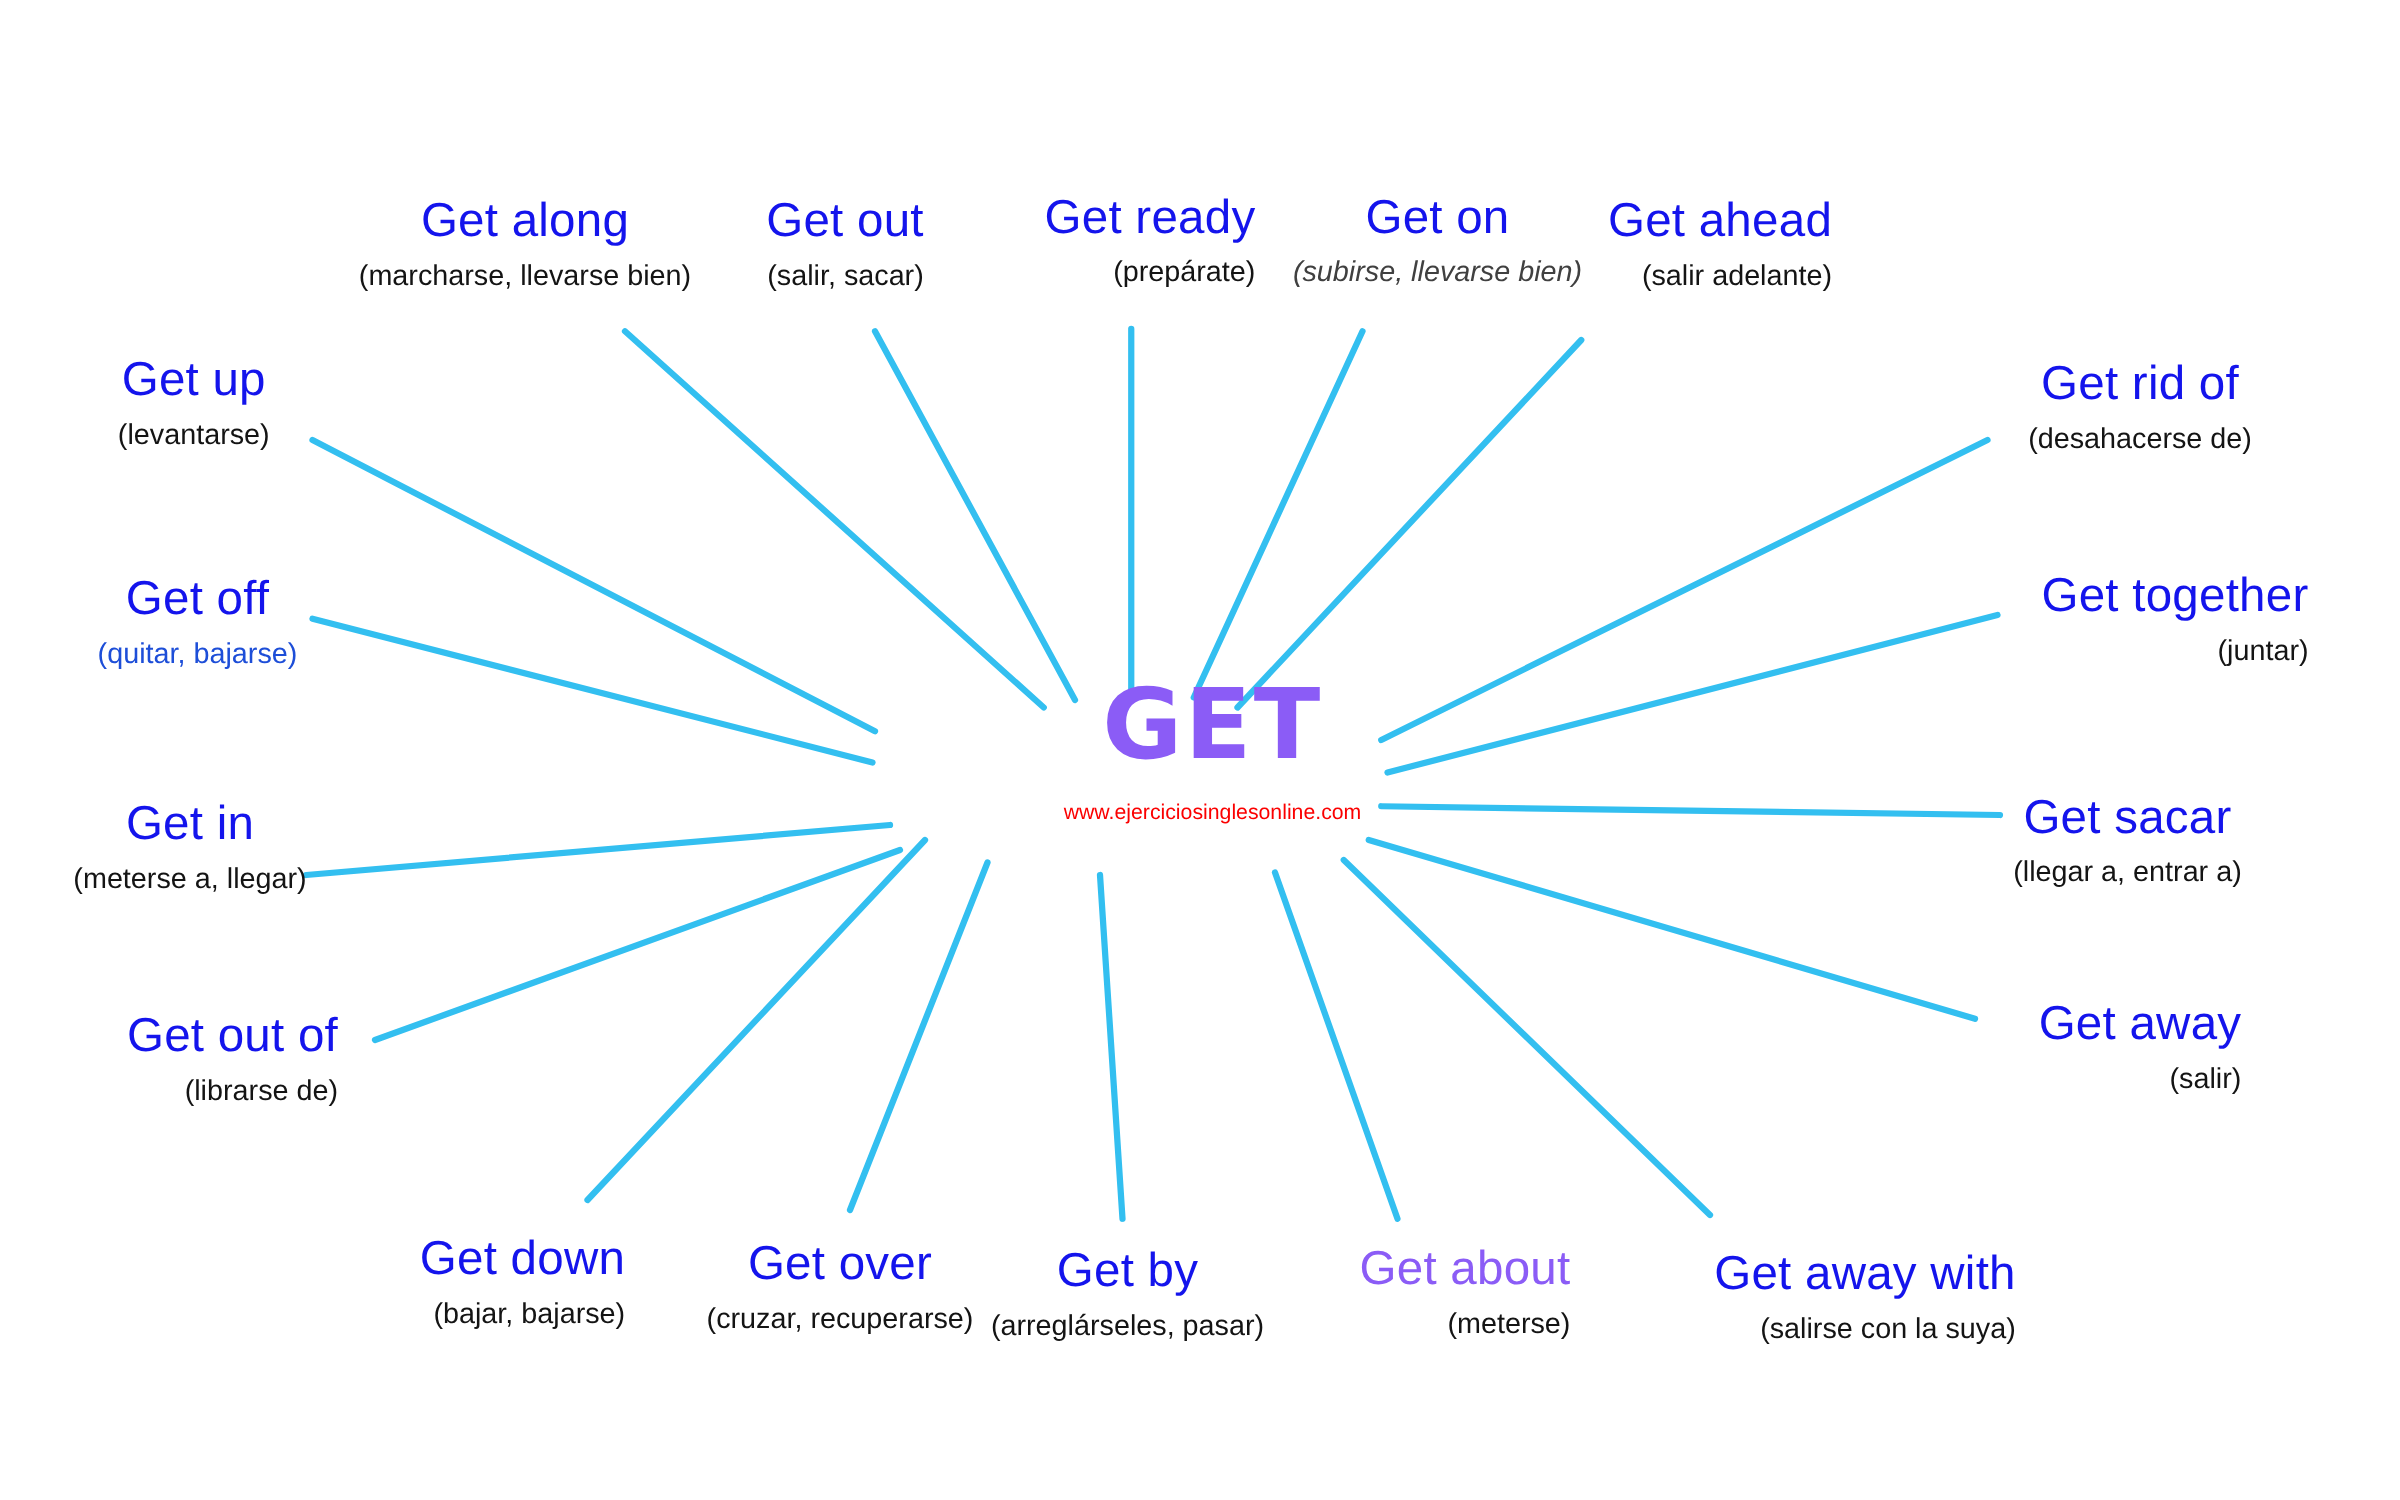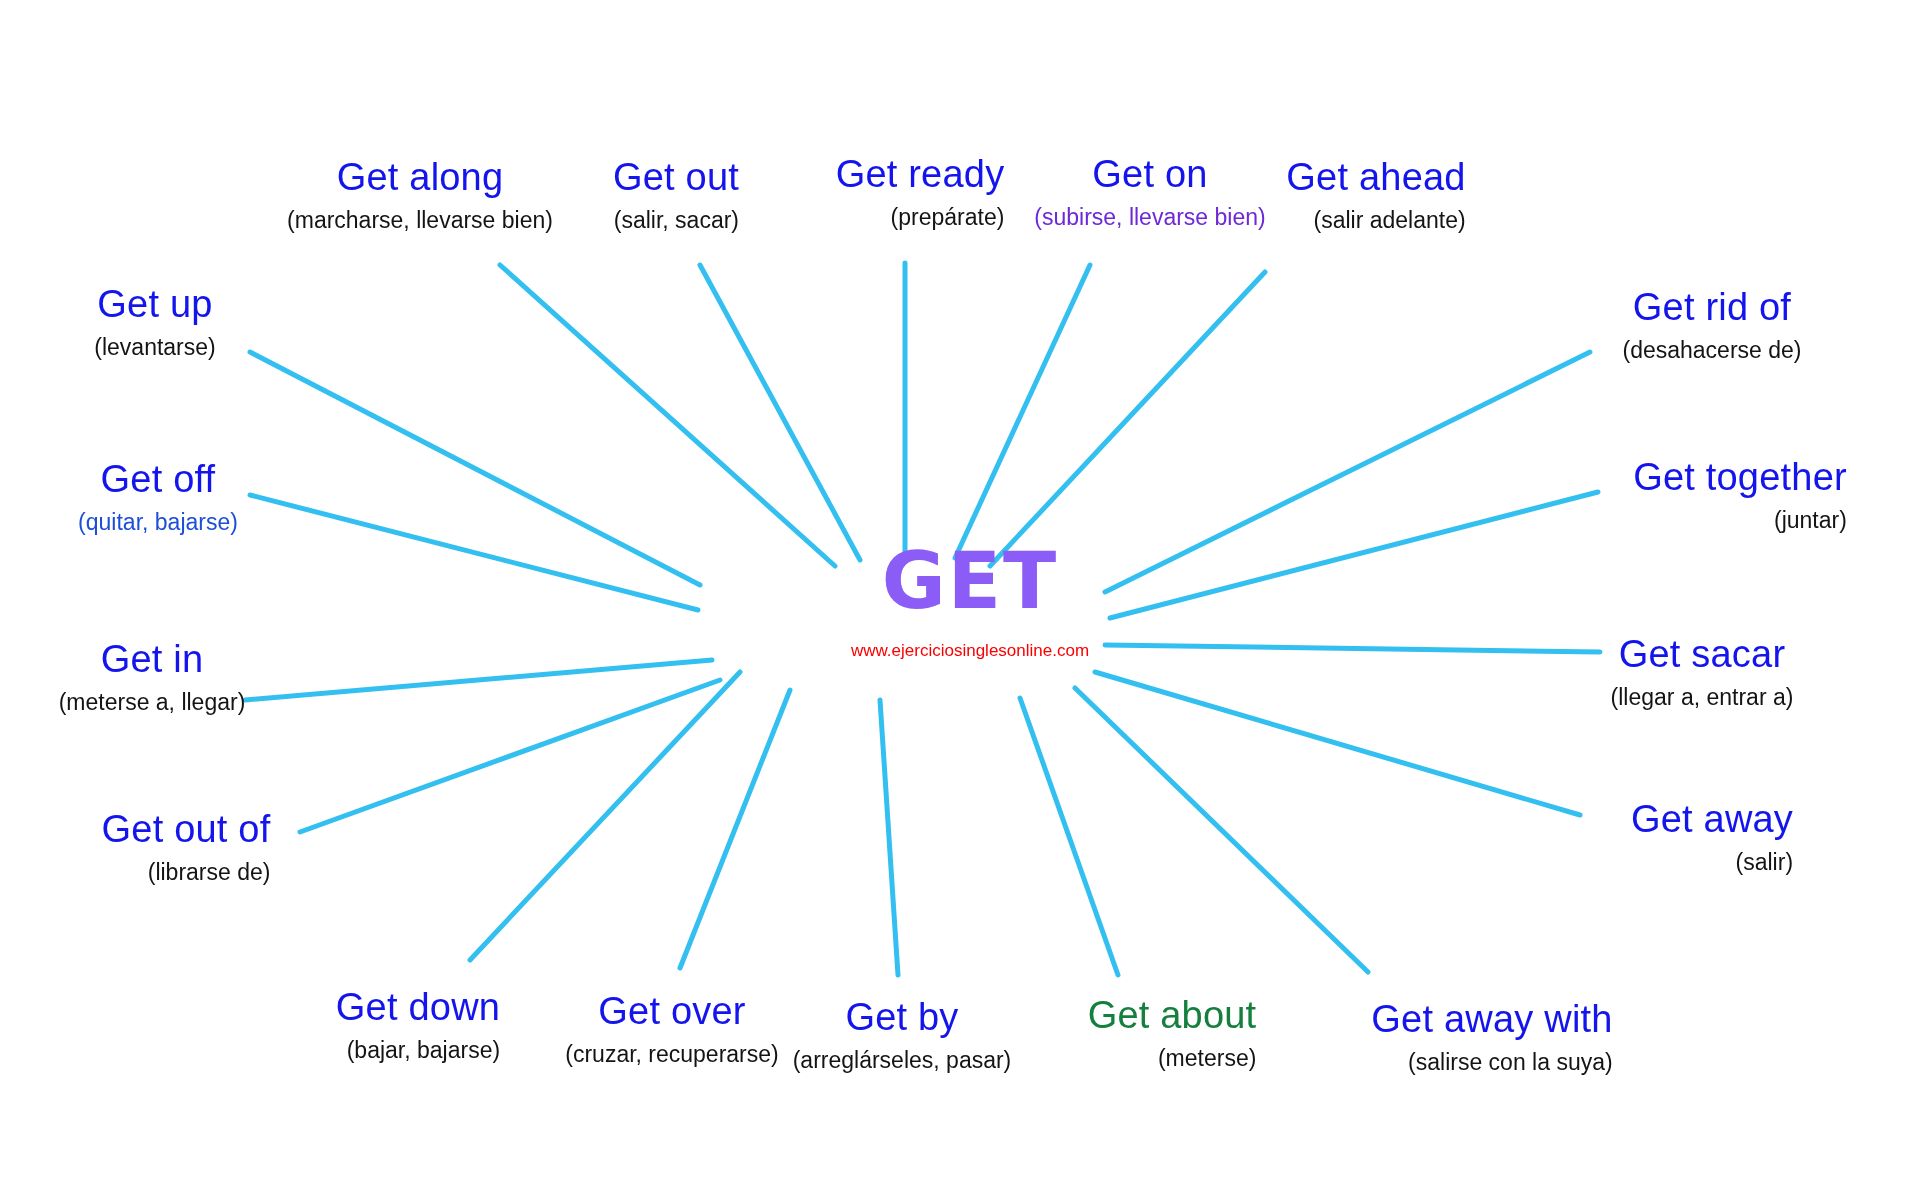--- a/index.html
+++ b/index.html
@@ -117,21 +117,21 @@
     <div class="gloss" style="color: rgb(20, 20, 20);">(salir, sacar)</div>
   </div>
 
   <div class="node align-center gloss-center" style="left:920px; top:155px;">
     <div class="term" style="color: rgb(20, 20, 236);">Get ready</div>
     <div class="gloss" style="color: rgb(20, 20, 20);">(prepárate)</div>
   </div>
 
   <div class="node align-center gloss-center" style="left:1150px; top:155px;">
     <div class="term" style="color: rgb(20, 20, 236);">Get on</div>
-    <div class="gloss" style="color: #6d28d9;">(subirse, llevarse bien)</div>
+    <div class="gloss" style="color: #404040; font-style: italic;">(subirse, llevarse bien)</div>
   </div>
 
   <div class="node align-center gloss-center" style="left:1376px; top:158px;">
     <div class="term" style="color: rgb(20, 20, 236);">Get ahead</div>
     <div class="gloss" style="color: rgb(20, 20, 20);">(salir adelante)</div>
   </div>
 
   <div class="node align-center gloss-center" style="left:155px; top:285px;">
     <div class="term" style="color: rgb(20, 20, 236);">Get up</div>
     <div class="gloss" style="color: rgb(20, 20, 20);">(levantarse)</div>
@@ -181,21 +181,21 @@
     <div class="term" style="color: rgb(20, 20, 236);">Get over</div>
     <div class="gloss" style="color: rgb(20, 20, 20);">(cruzar, recuperarse)</div>
   </div>
 
   <div class="node align-center gloss-center" style="left:902px; top:998px;">
     <div class="term" style="color: rgb(20, 20, 236);">Get by</div>
     <div class="gloss" style="color: rgb(20, 20, 20);">(arreglárseles, pasar)</div>
   </div>
 
   <div class="node align-center gloss-center" style="left:1172px; top:996px;">
-    <div class="term" style="color: #15803d;">Get about</div>
+    <div class="term" style="color: #8b5cf6;">Get about</div>
     <div class="gloss" style="color: rgb(20, 20, 20);">(meterse)</div>
   </div>
 
   <div class="node align-center gloss-center" style="left:1492px; top:1000px;">
     <div class="term" style="color: rgb(20, 20, 236);">Get away with</div>
     <div class="gloss" style="color: rgb(20, 20, 20);">(salirse con la suya)</div>
   </div>
 
 </div>
 

